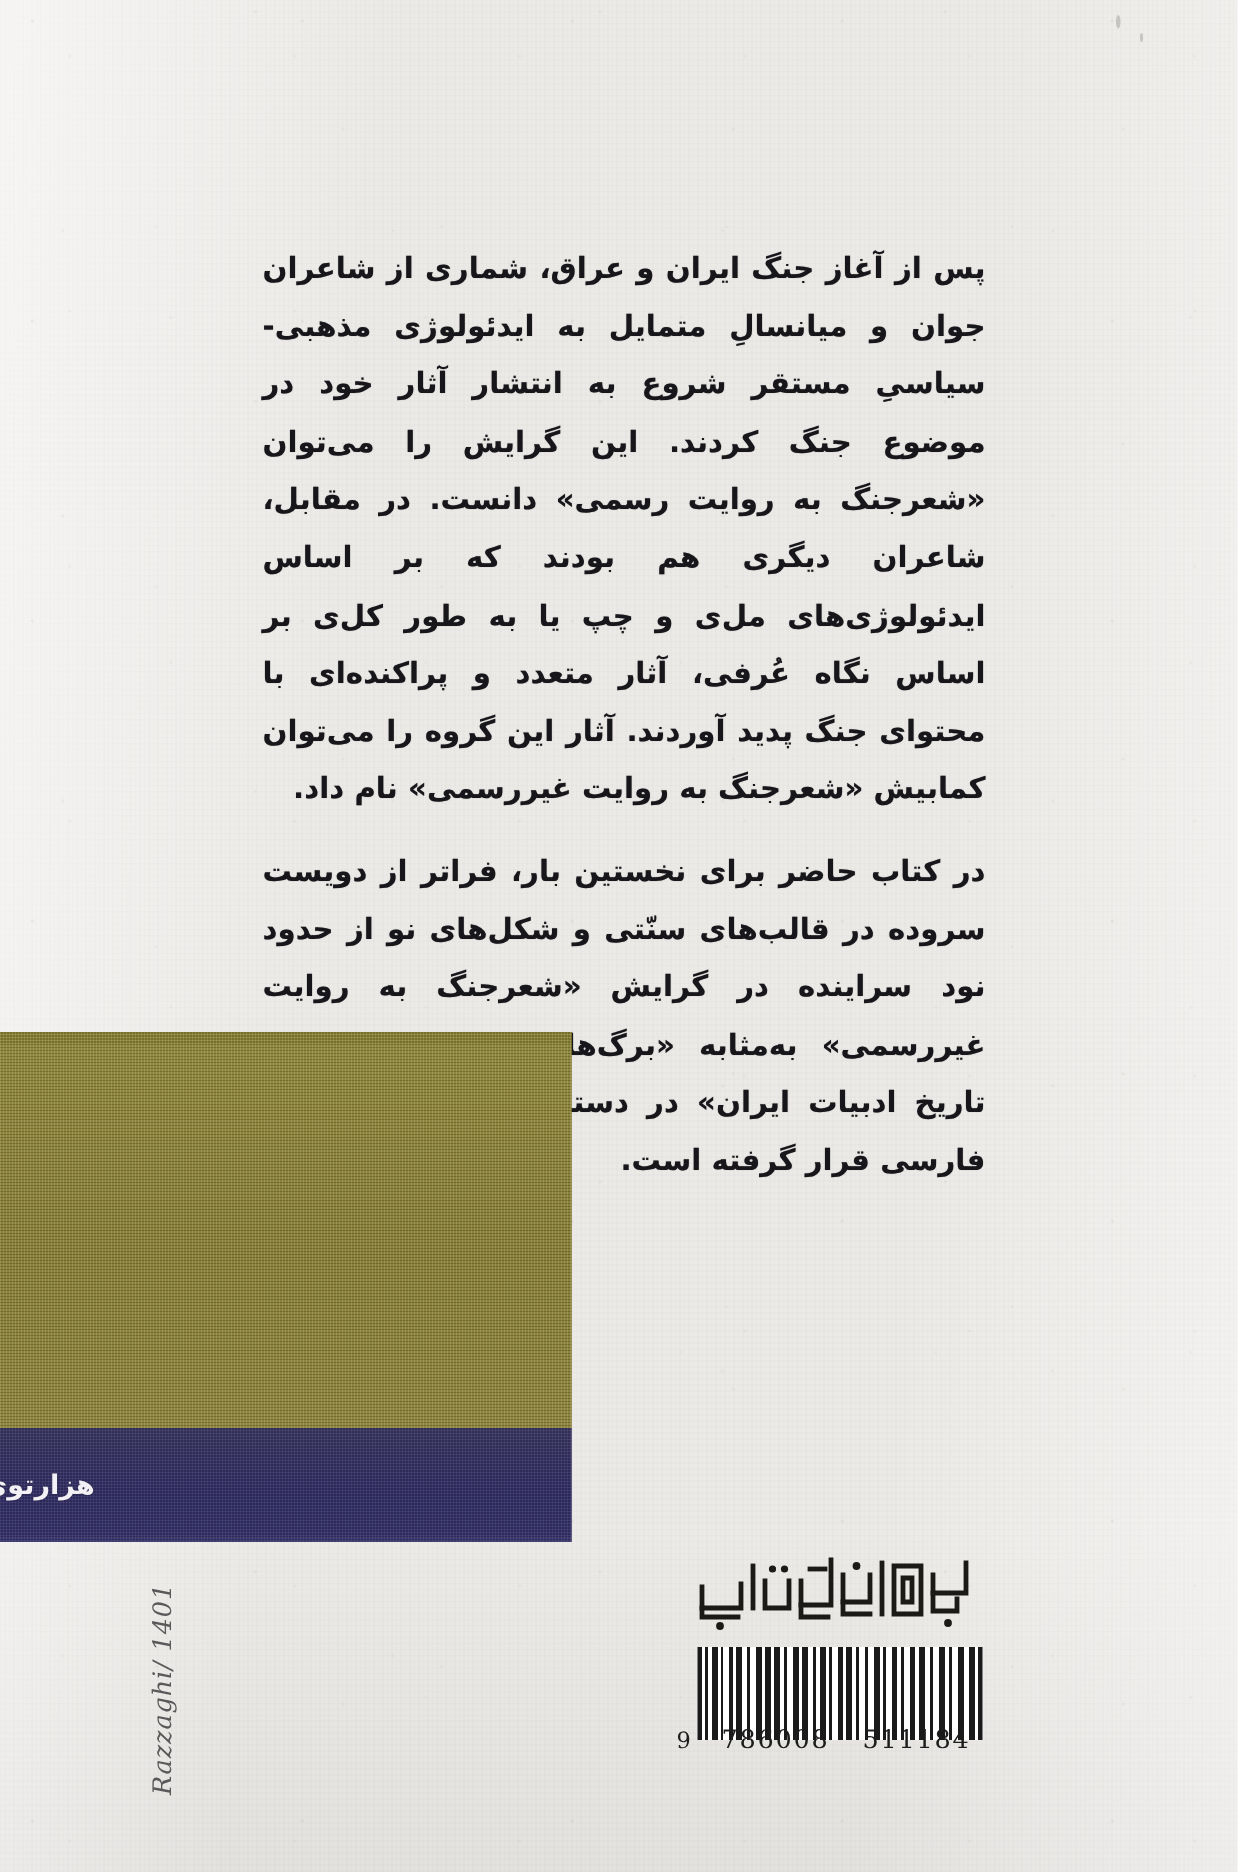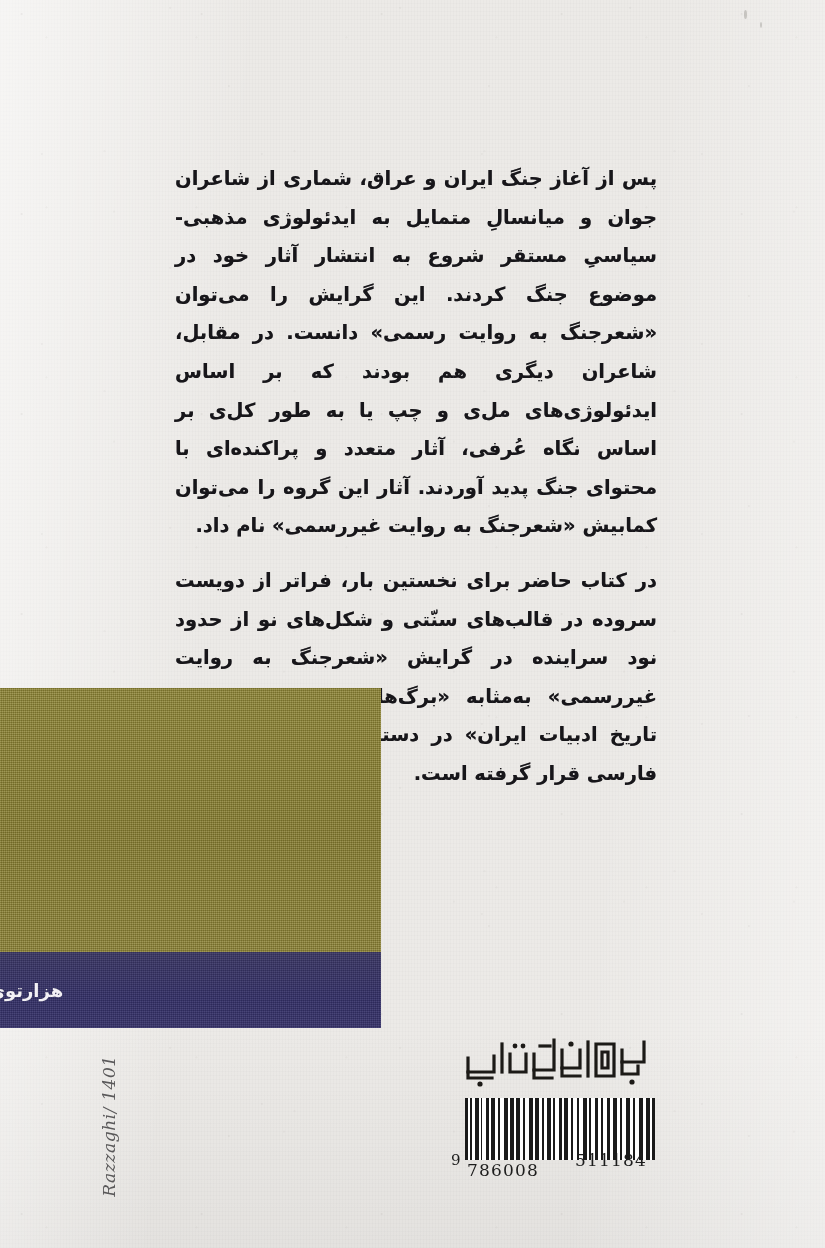--- a/index.html
+++ b/index.html
@@ -211,23 +211,22 @@
     letter-spacing: 1.2px;
   }
   #barcode-digits .d-lead {
     position: absolute;
     left: 4px;
     top: 1px;
     font-size: 15px;
   }
   #barcode-digits .d-left {
     position: absolute;
-    left: 20px;
+    left: 34px;
     top: 0;
-    margin-top: 10px;
   }
   #barcode-digits .d-right {
     position: absolute;
     left: 128px;
     top: 0;
   }
 
   
   #signature {
     position: absolute;

